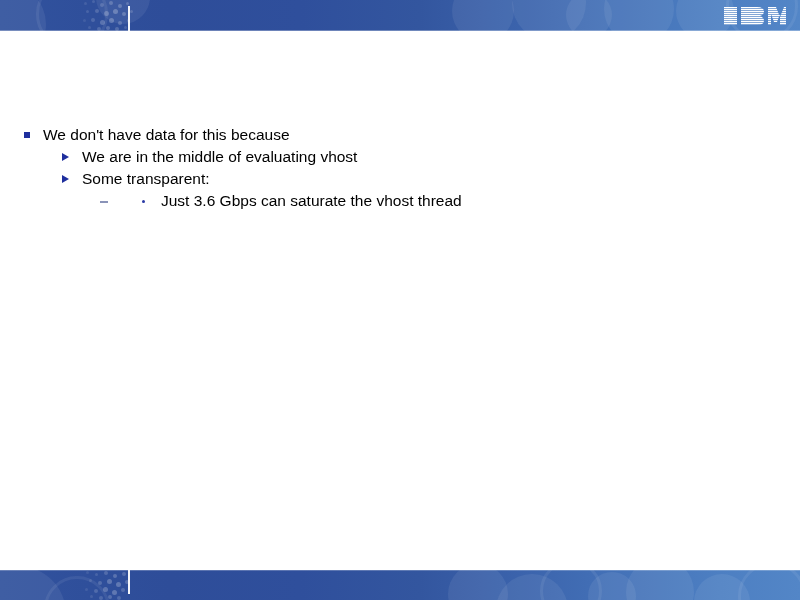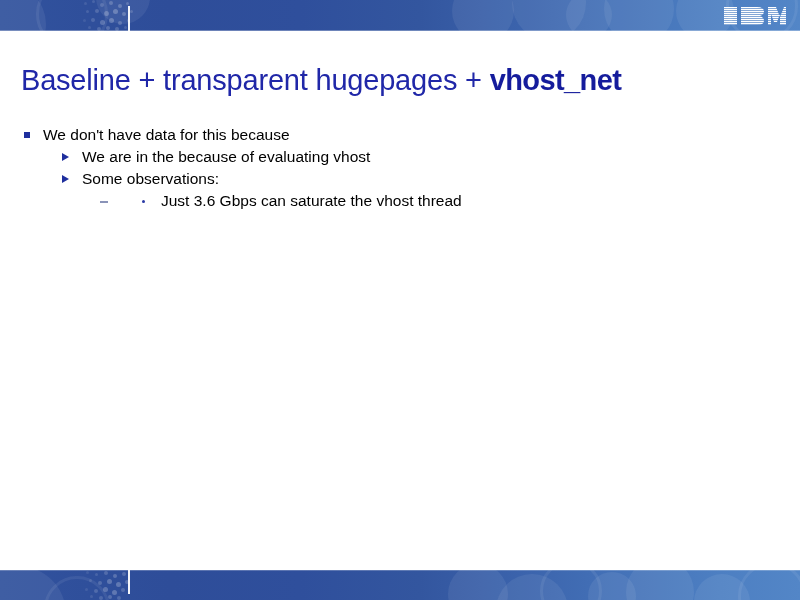--- a/index.html
+++ b/index.html
@@ -262,39 +262,36 @@
 
         <rect x="0" y="0" width="26" height="36"></rect>
 
         <path d="M34 0 H66 Q80 0 80 9 Q80 15 72 18 Q80 21 80 27 Q80 36 66 36 H34 Z"></path>
 
         <path d="M88 0 H104 L112 20 L120 0 H124 V36 H112 V14 L106 30 H100 L94 14 V36 H88 Z"></path>
       </g>
     </svg>
   </div>
 
-  <div class="title">
-    <span>Baseline + transparent hugepages + </span><span class="strong">vhost_net</span>
-  </div>
 
   <div class="content">
 
     <div class="li lvl1">
       <span class="bullet"></span>
       <span class="txt">We don't have data for this because</span>
     </div>
 
     <div class="li lvl2">
       <span class="bullet"></span>
-      <span class="txt">We are in the because of evaluating vhost</span>
+      <span class="txt">We are in the middle of evaluating vhost</span>
     </div>
 
     <div class="li lvl2">
       <span class="bullet"></span>
-      <span class="txt">Some observations:</span>
+      <span class="txt">Some transparent:</span>
     </div>
 
     <div class="li lvl3">
       <span class="bullet"></span>
     </div>
 
     <div class="li lvl4">
       <span class="bullet"></span>
       <span class="txt">Just 3.6 Gbps can saturate the vhost thread</span>
     </div>

